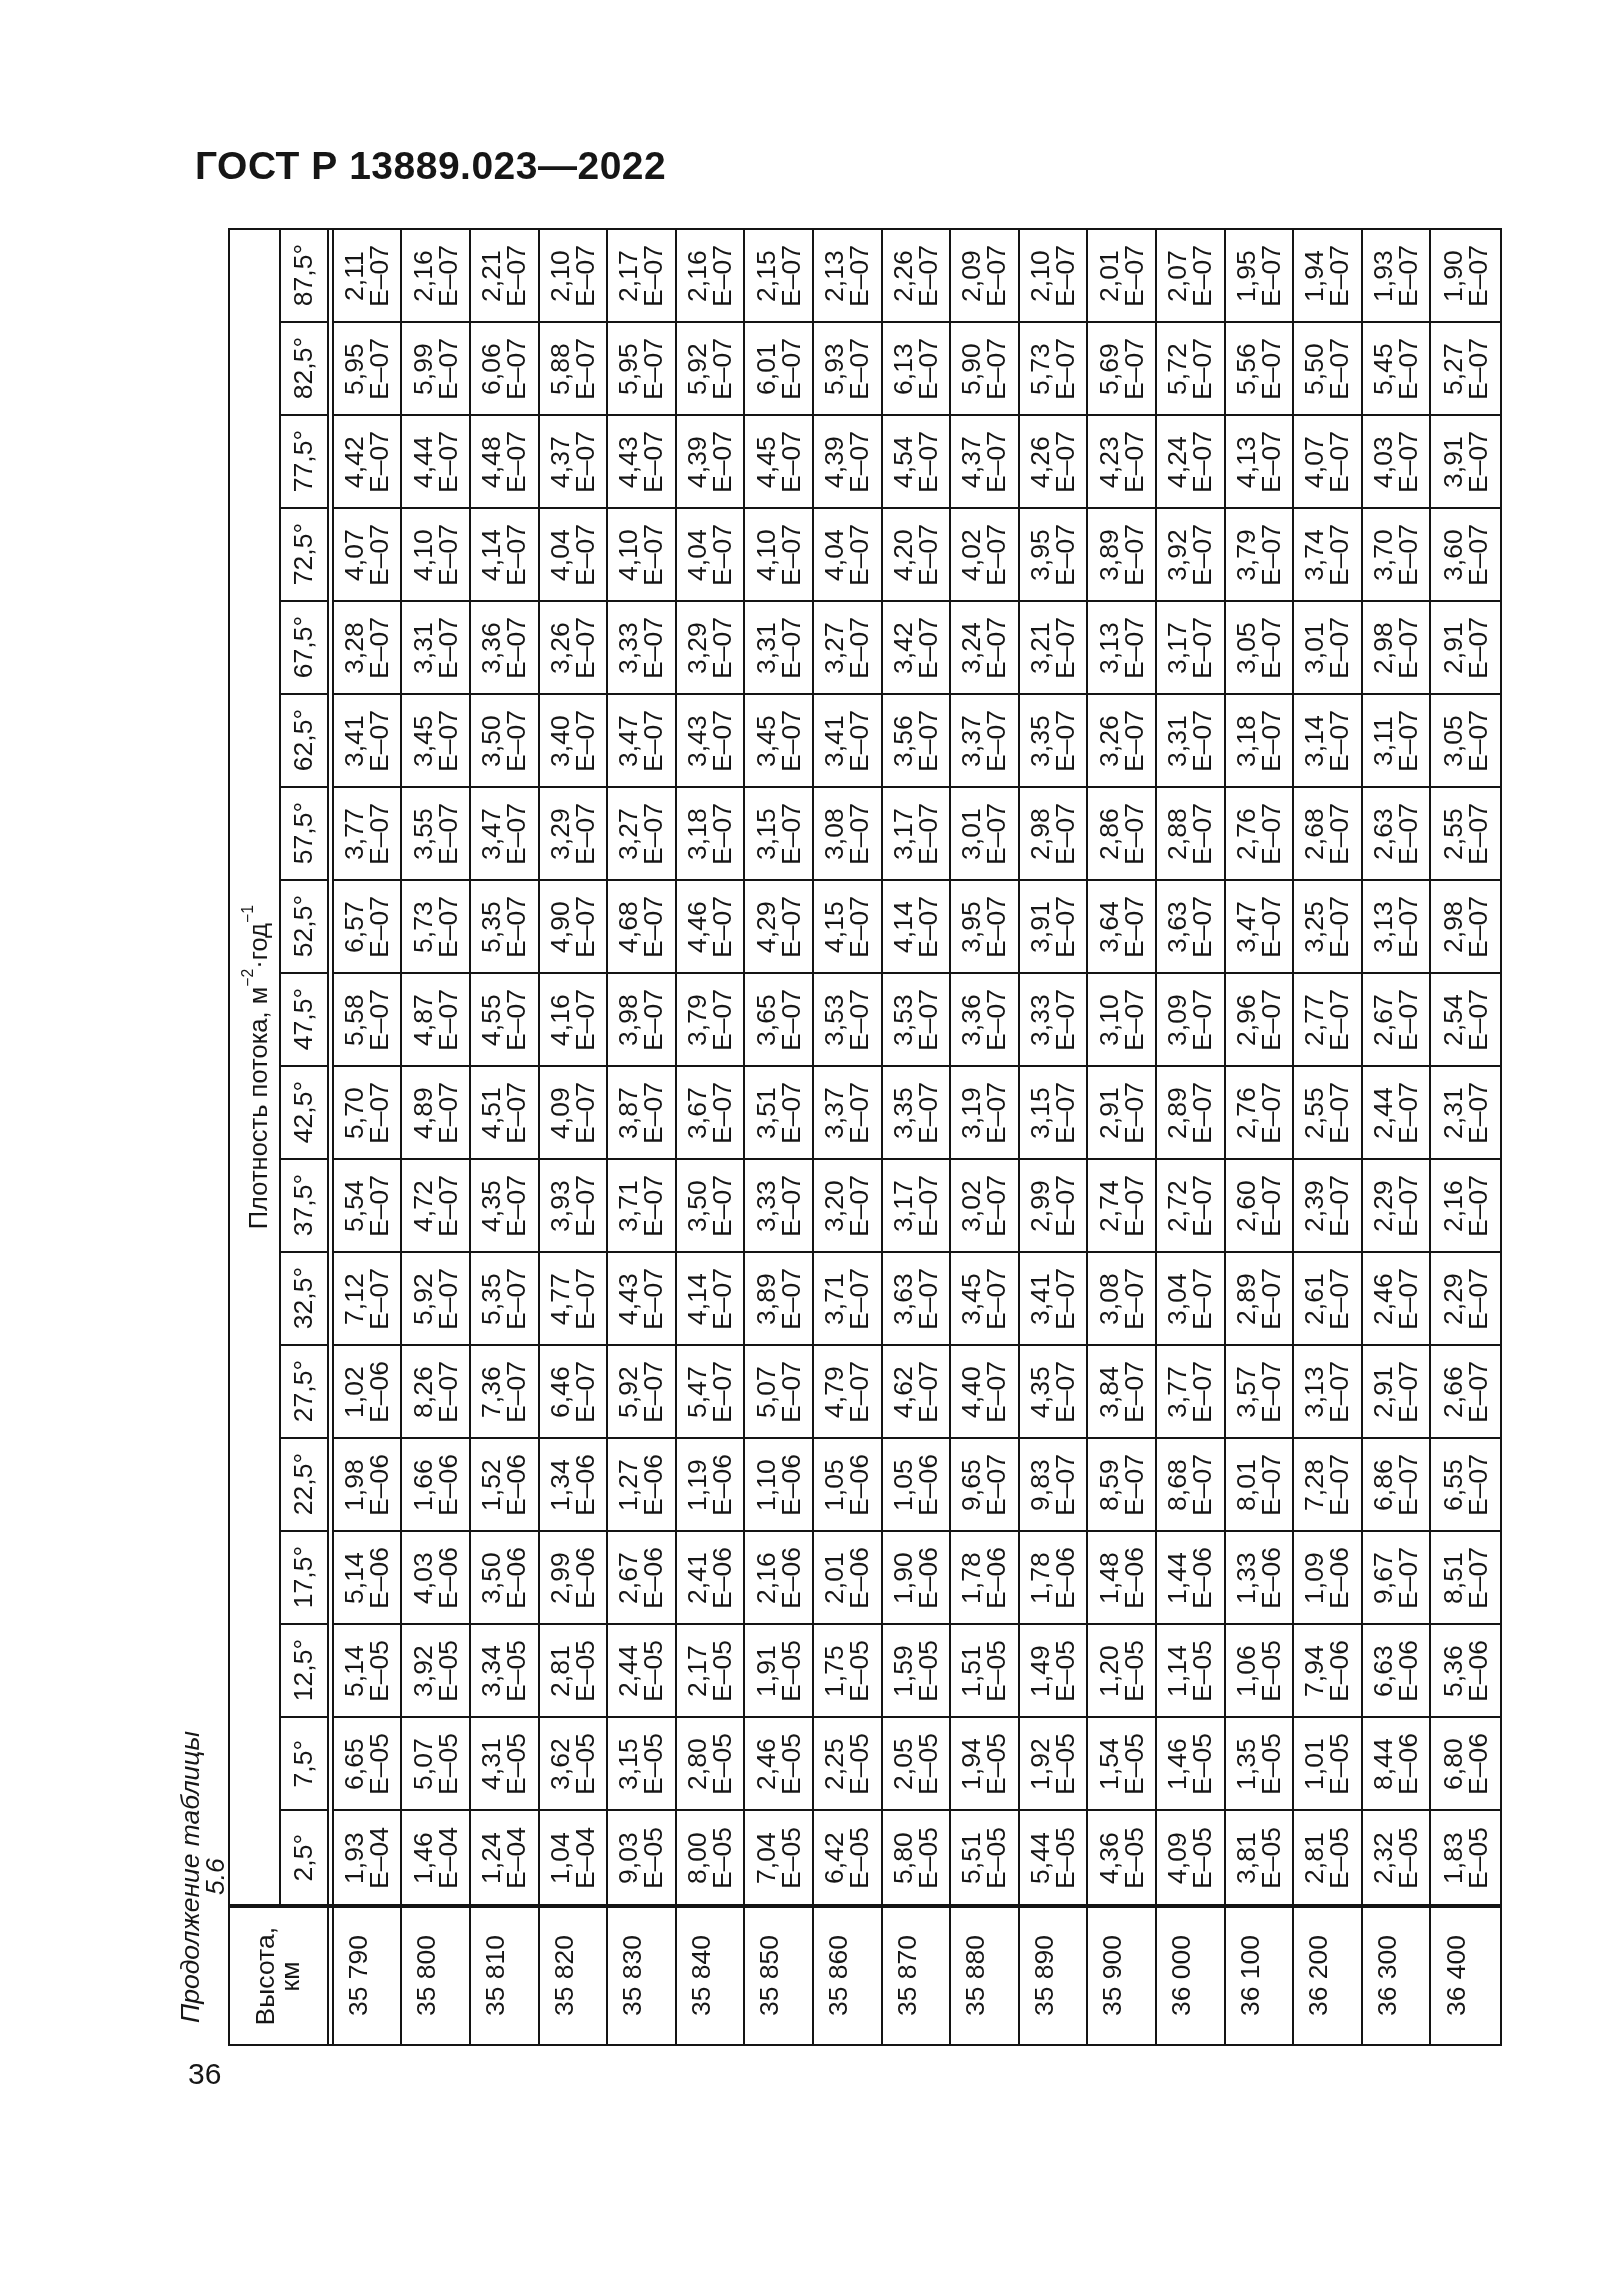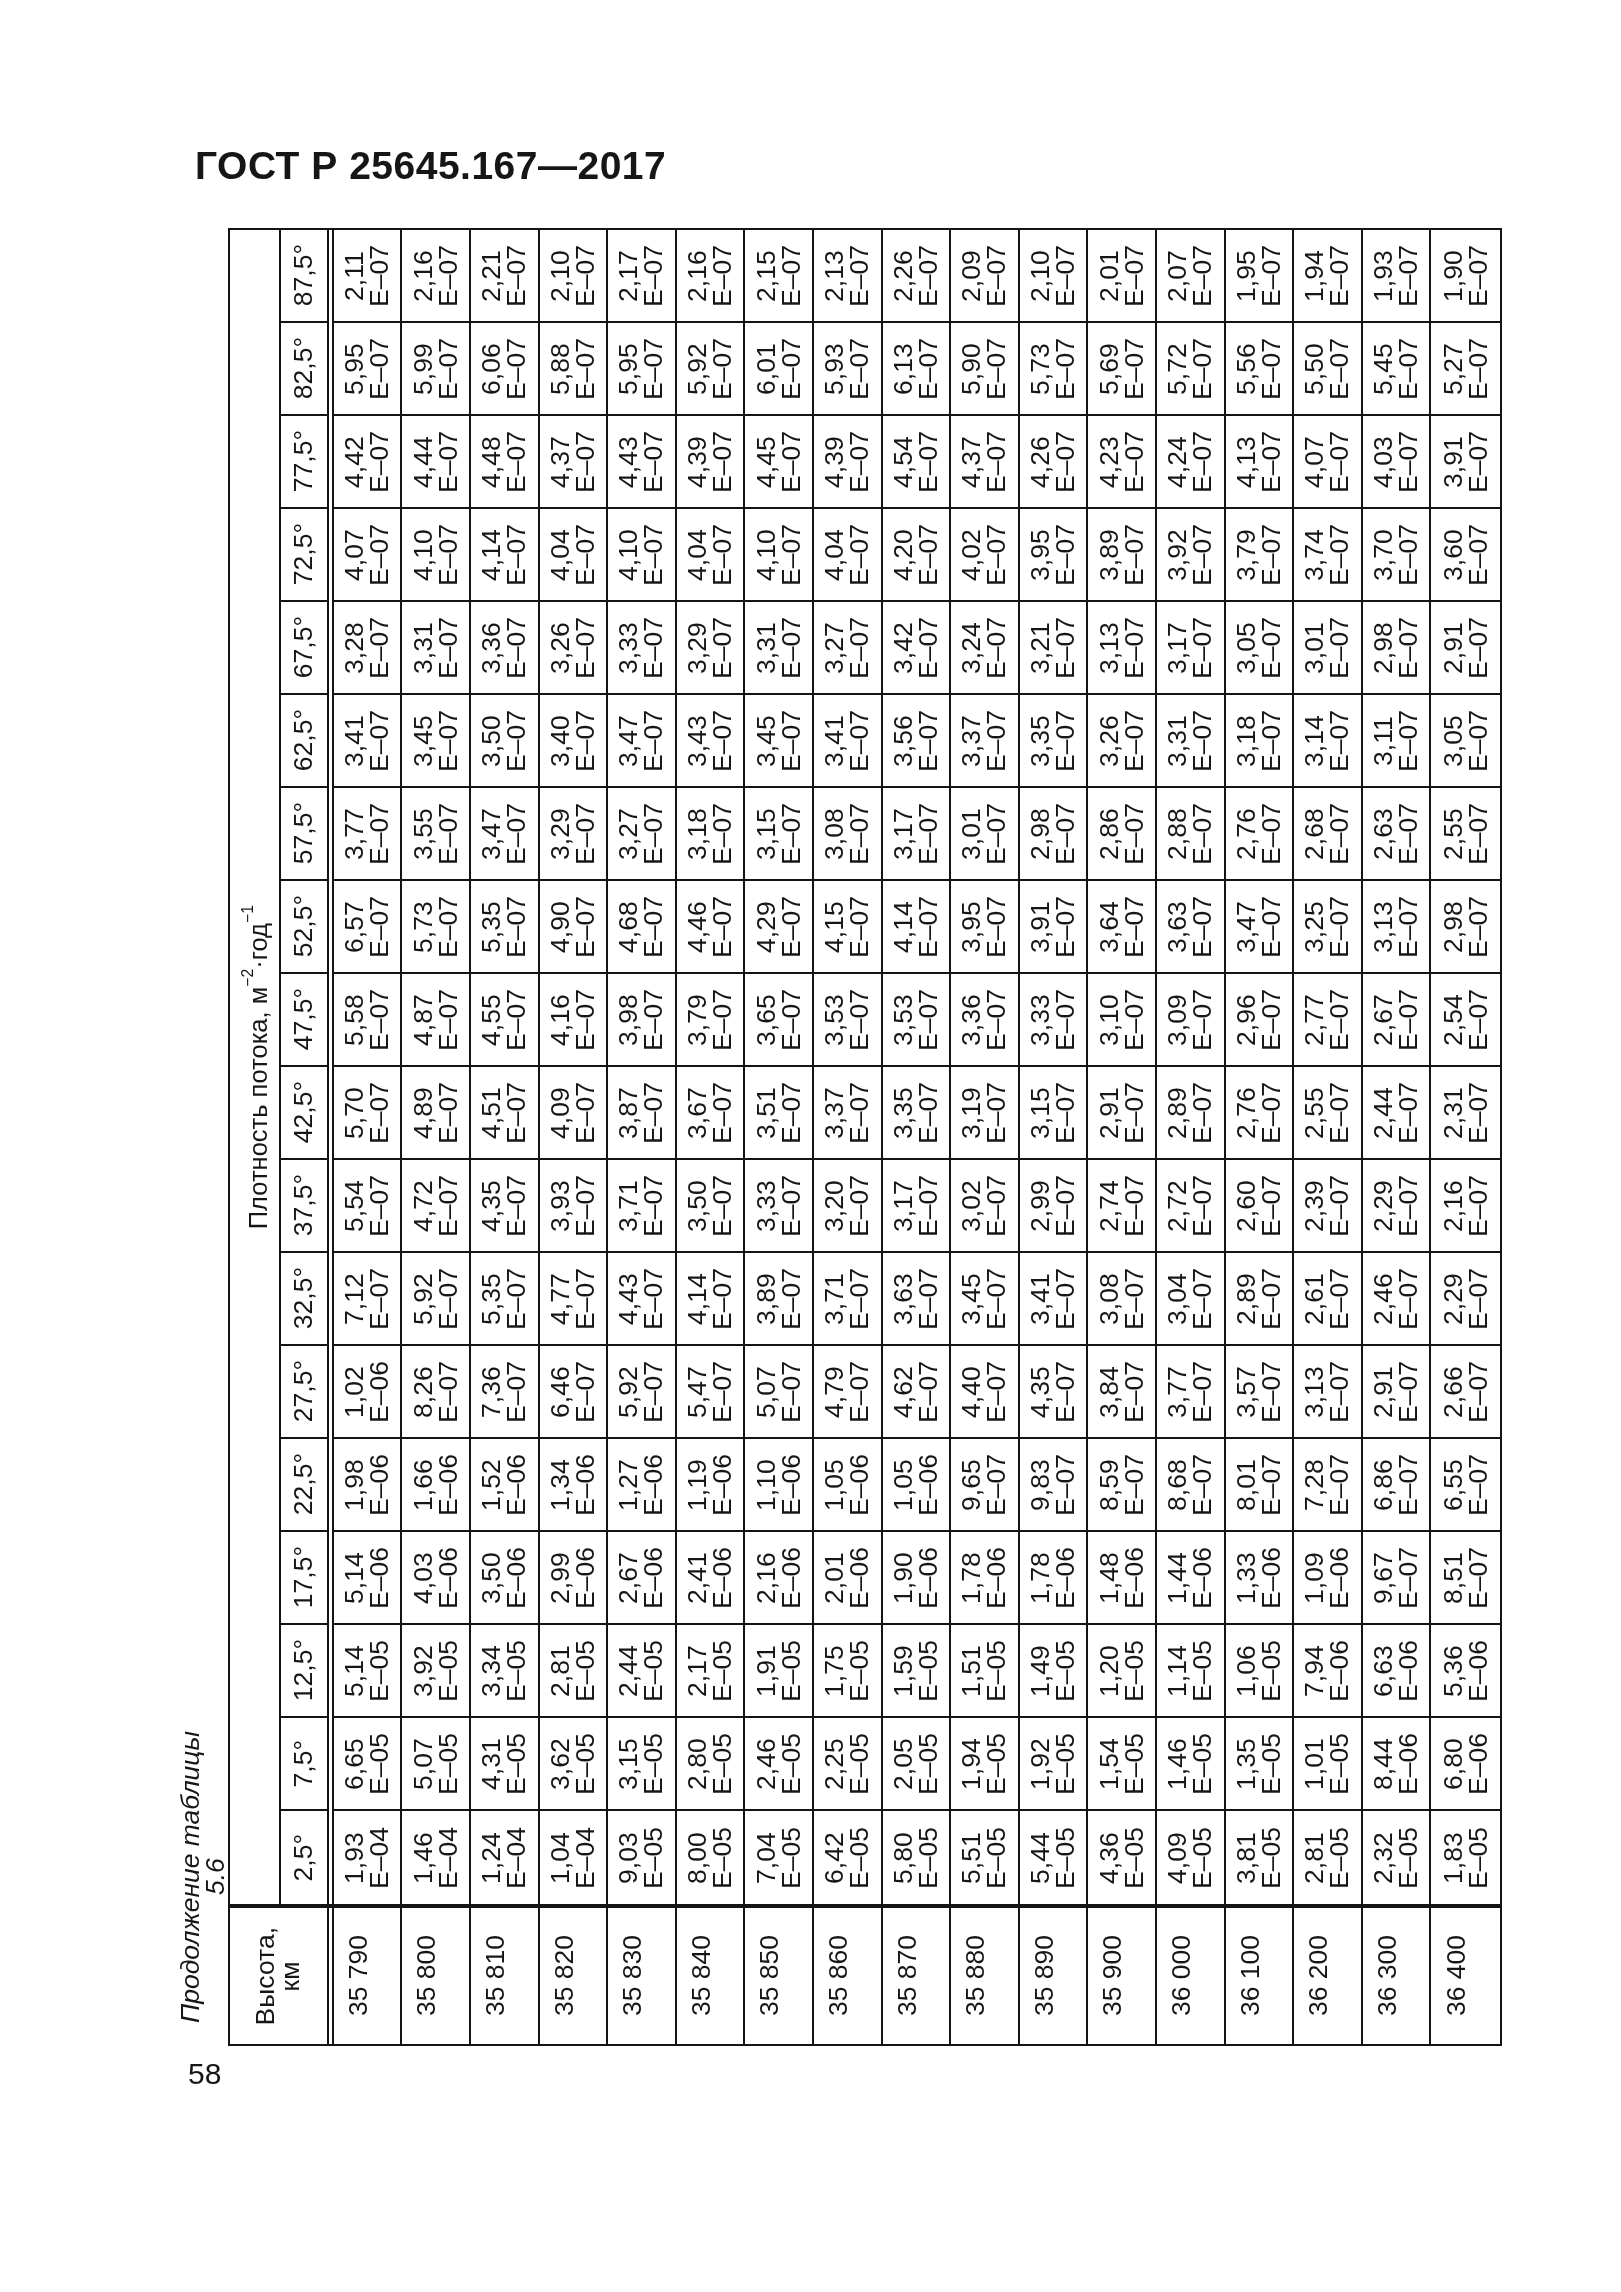--- a/index.html
+++ b/index.html
@@ -51,21 +51,21 @@
   .hline { grid-row:19; grid-column:1/-1; background:#141414; }
   .vline { grid-column:3; grid-row:1/-1;
     border-left:2px solid #141414; border-right:2px solid #141414; }
   .height-cell { grid-row:20; }
   .height-cell .vtext { padding-left:17.6px; } 
 </style>
 </head>
 <body>
 
 <div class="page">
-  <div class="page-header">ГОСТ Р 25645.167—2017</div>
+  <div class="page-header">ГОСТ Р 13889.023—2022</div>
 
   <div class="table-caption">
     <div class="vtext">Продолжение таблицы 5.6</div>
   </div>
 
   <div class="flux-table" id="flux-table">
       <div class="cell unit-cell">
         <div class="vtext">Плотность потока, м<sup>−2</sup>·год<sup>−1</sup></div>
       </div>
       <div class="cell bb" style="grid-area: 1 / 2;">
@@ -1398,15 +1398,15 @@
         <div class="vtext">36 200</div>
       </div>
       <div class="cell height-cell br" style="grid-area: 20 / 19;">
         <div class="vtext">36 300</div>
       </div>
       <div class="cell height-cell" style="grid-area: 20 / 20;">
         <div class="vtext">36 400</div>
       </div>
     </div>
 
-  <div class="page-number">58</div>
+  <div class="page-number">36</div>
 </div>
 
 
 </body></html>

